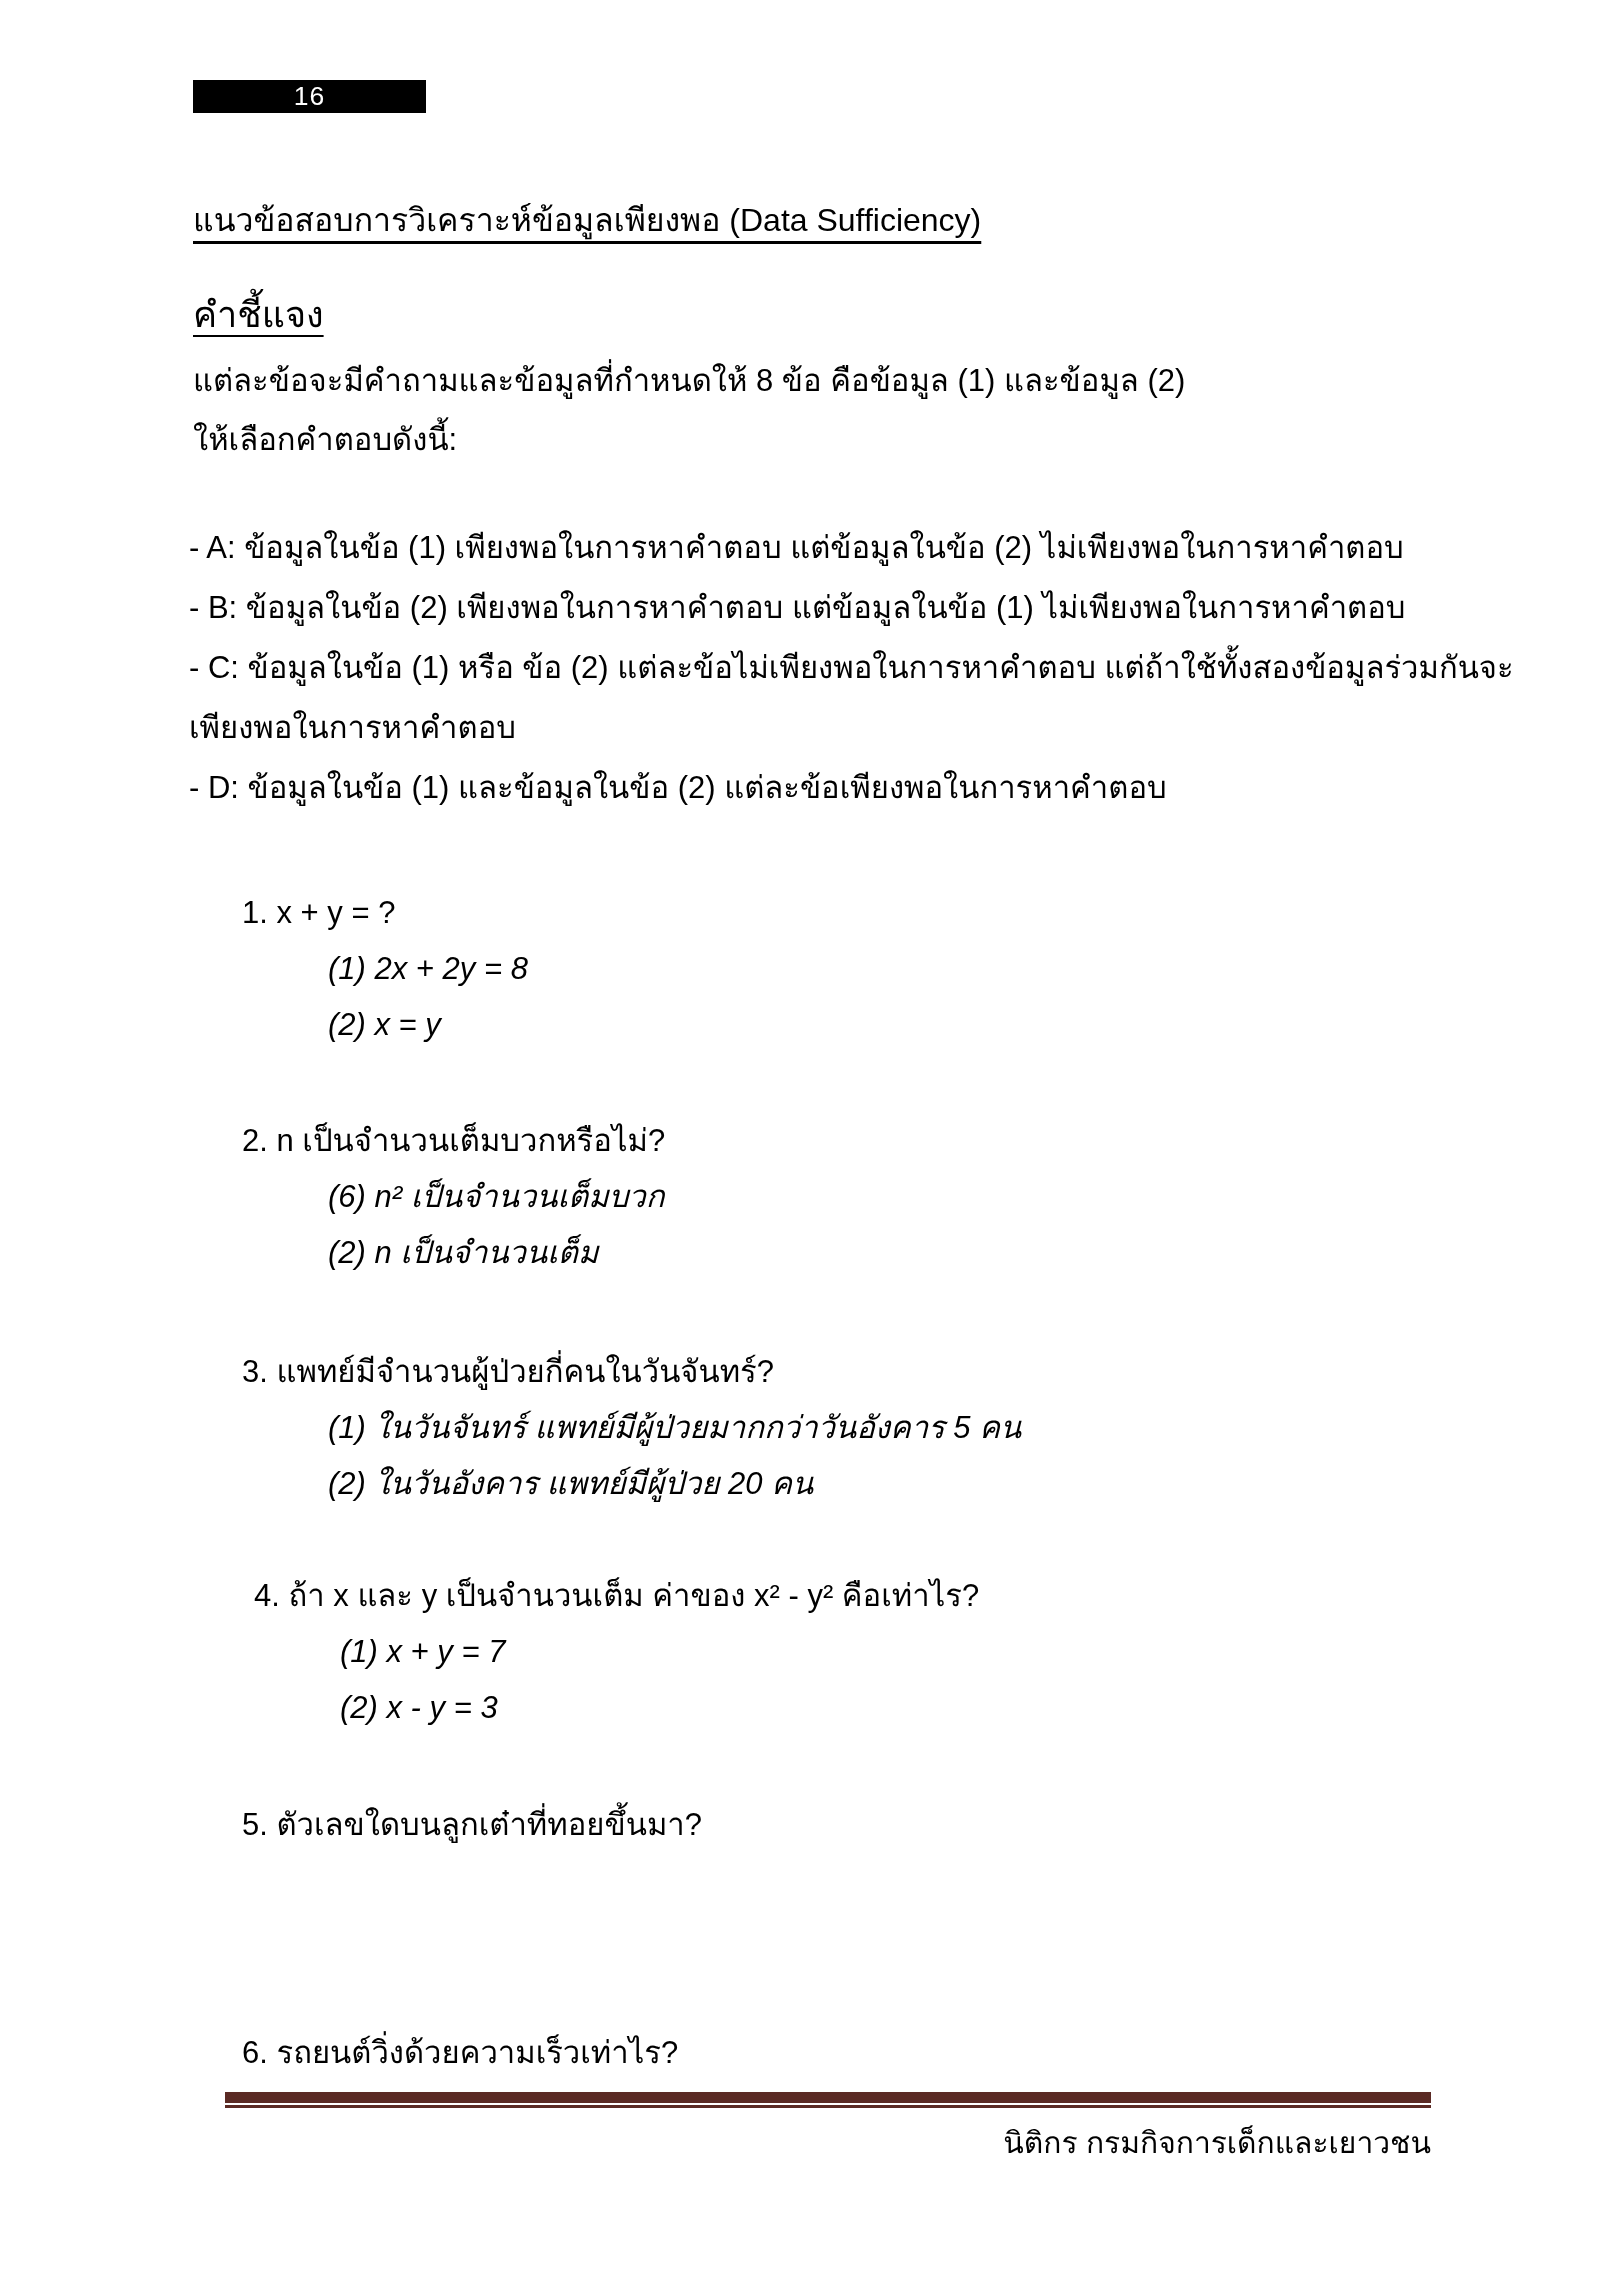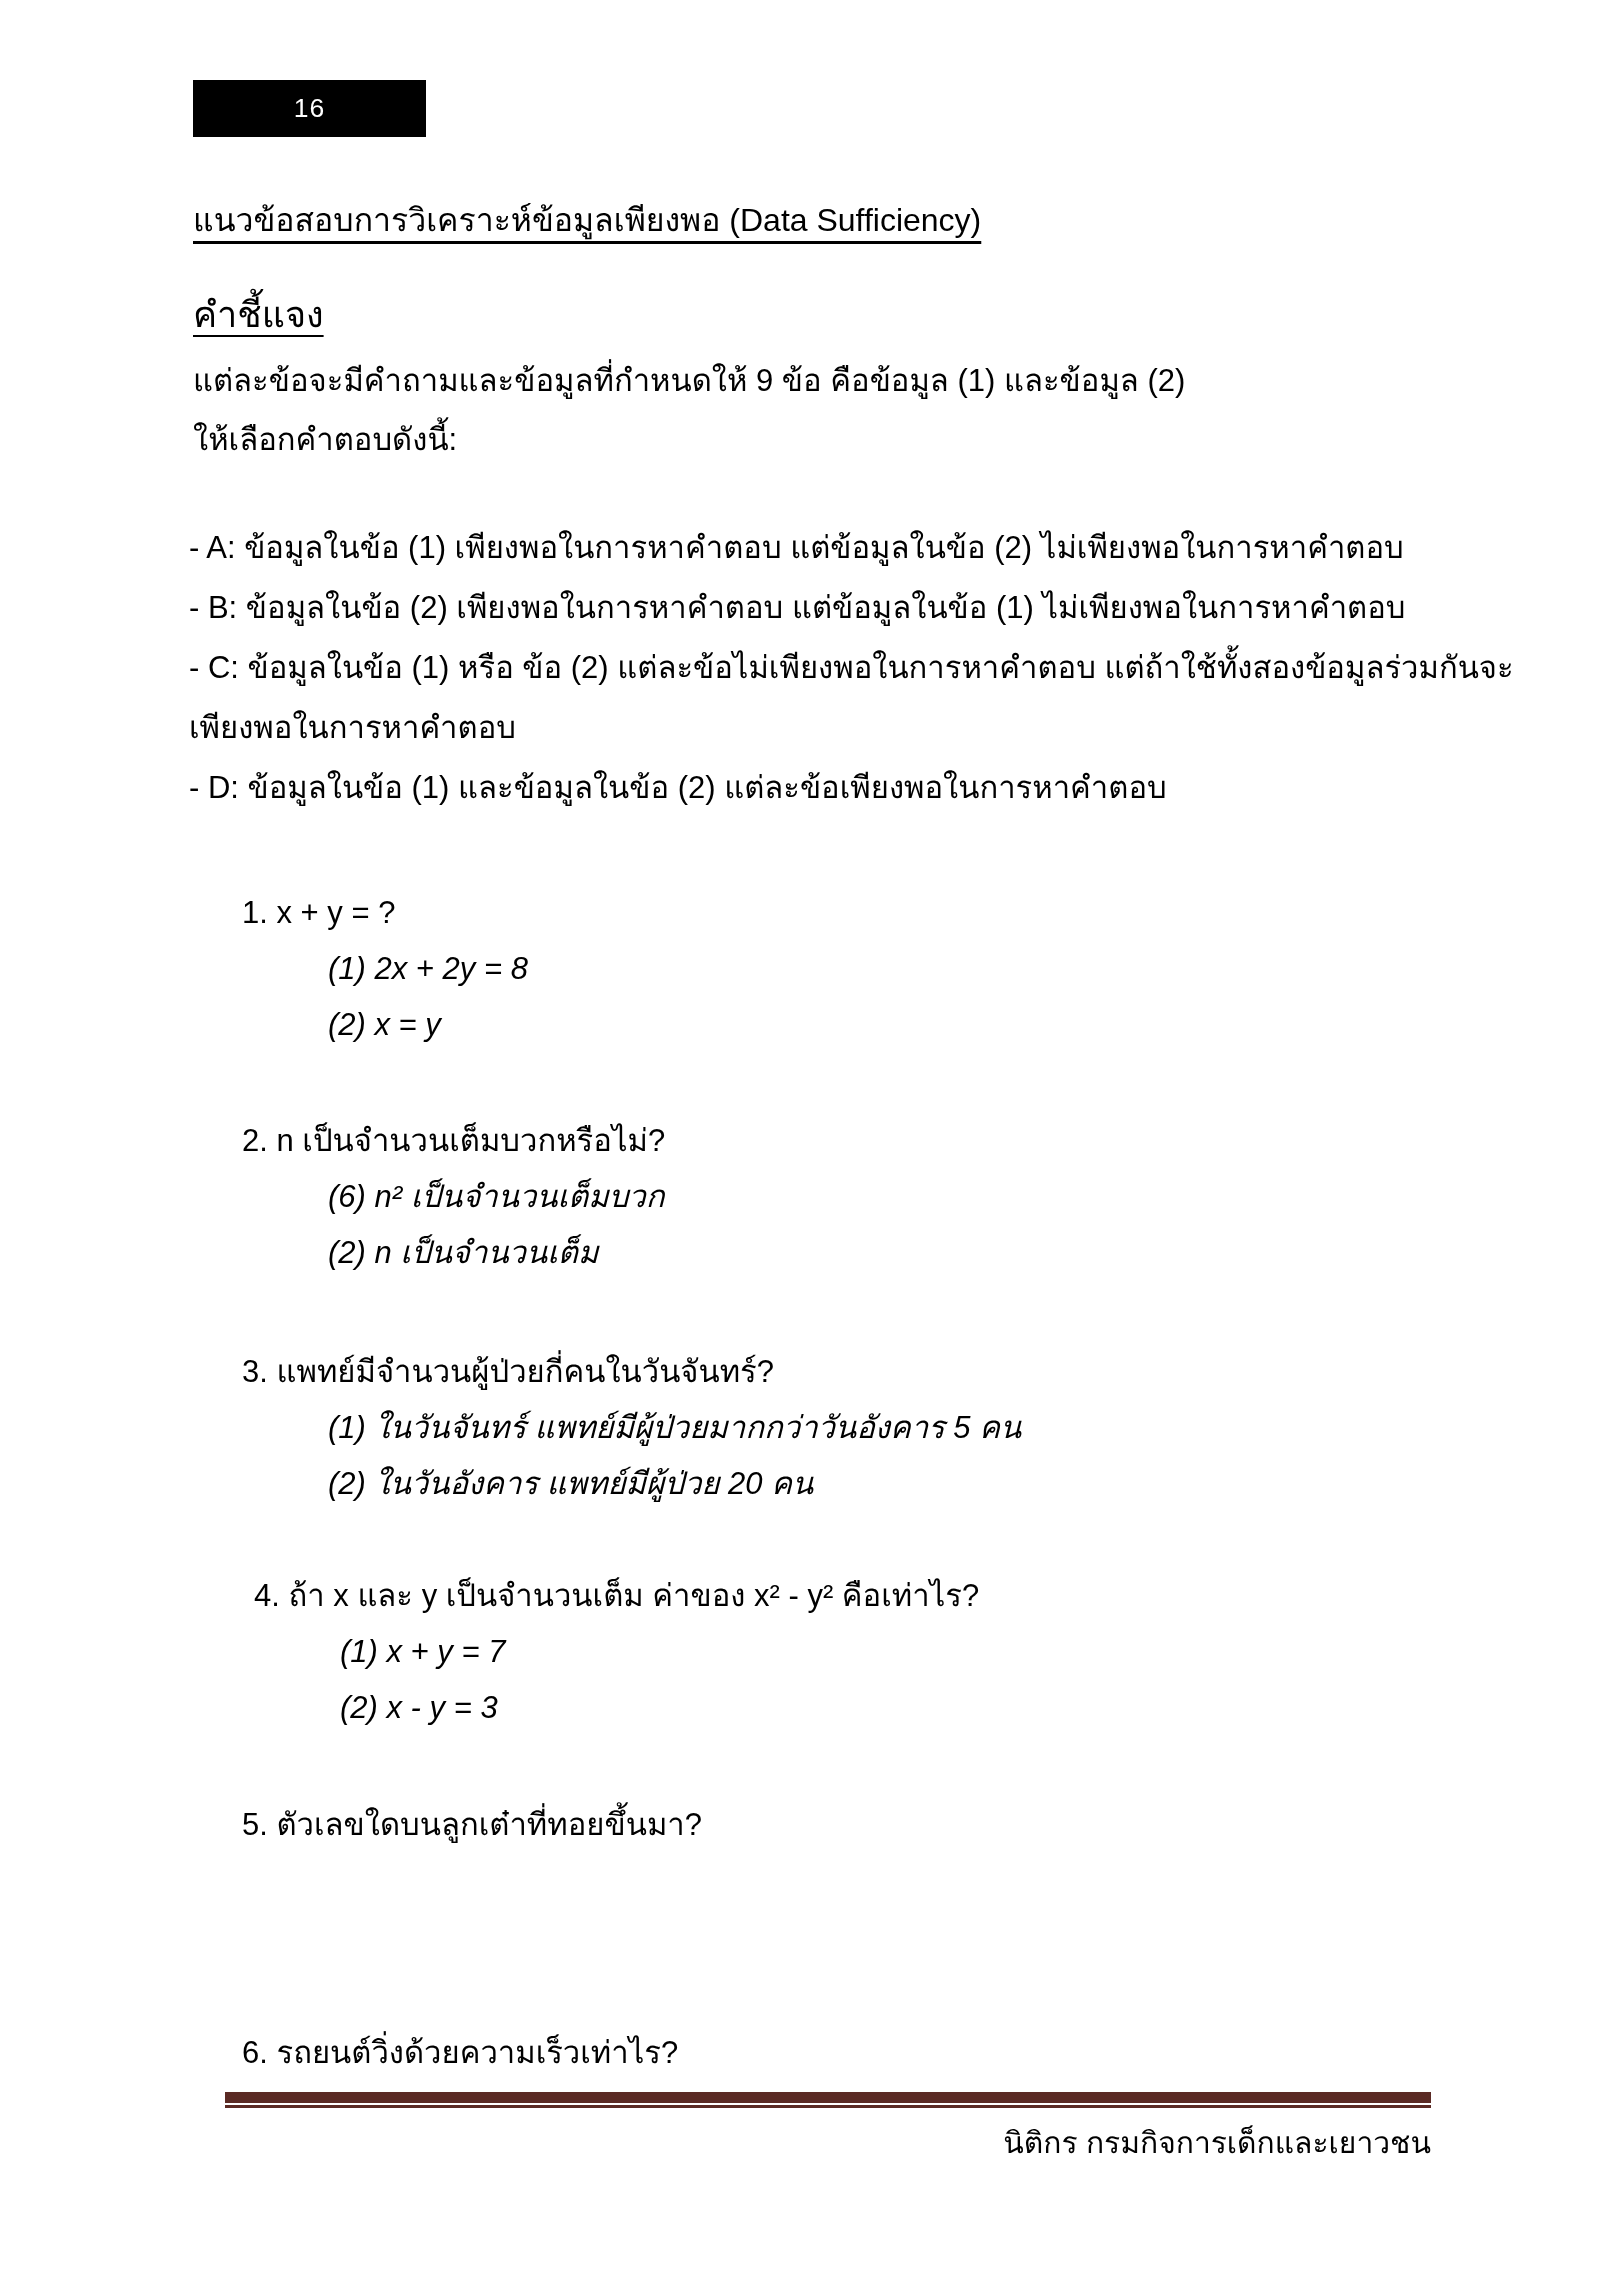--- a/index.html
+++ b/index.html
@@ -7,21 +7,21 @@
     width: 1621px;
     height: 2293px;
     position: relative;
     background: #ffffff;
     font-family: "Liberation Sans", "DejaVu Sans", sans-serif;
     color: #000000;
   }
   .pagenum-box {
     position: absolute;
     left: 193px; top: 80px;
-    width: 233px; height: 57px;
+    width: 233px; height: 33px;
     background: #000000;
     color: #ffffff;
     display: flex; align-items: center; justify-content: center;
     font-size: 26.5px;
     letter-spacing: 1px;
   }
   .doc-title {
     position: absolute;
     left: 193px; top: 194px;
     font-size: 32px;
@@ -92,21 +92,21 @@
 
 <div class="pagenum-box">
   <span>16</span>
 </div>
 
 <div class="doc-title">แนวข้อสอบการวิเคราะห์ข้อมูลเพียงพอ (Data Sufficiency)</div>
 
 <div class="instr-heading">คำชี้แจง</div>
 
 <div class="intro">
-  <div>แต่ละข้อจะมีคำถามและข้อมูลที่กำหนดให้ 9 ข้อ คือข้อมูล (1) และข้อมูล (2)</div>
+  <div>แต่ละข้อจะมีคำถามและข้อมูลที่กำหนดให้ 8 ข้อ คือข้อมูล (1) และข้อมูล (2)</div>
   <div>ให้เลือกคำตอบดังนี้:</div>
 </div>
 
 <div class="choices">
   <div>- A: ข้อมูลในข้อ (1) เพียงพอในการหาคำตอบ แต่ข้อมูลในข้อ (2) ไม่เพียงพอในการหาคำตอบ</div>
   <div>- B: ข้อมูลในข้อ (2) เพียงพอในการหาคำตอบ แต่ข้อมูลในข้อ (1) ไม่เพียงพอในการหาคำตอบ</div>
   <div>- C: ข้อมูลในข้อ (1) หรือ ข้อ (2) แต่ละข้อไม่เพียงพอในการหาคำตอบ แต่ถ้าใช้ทั้งสองข้อมูลร่วมกันจะ</div>
   <div>เพียงพอในการหาคำตอบ</div>
   <div>- D: ข้อมูลในข้อ (1) และข้อมูลในข้อ (2) แต่ละข้อเพียงพอในการหาคำตอบ</div>
 </div>

